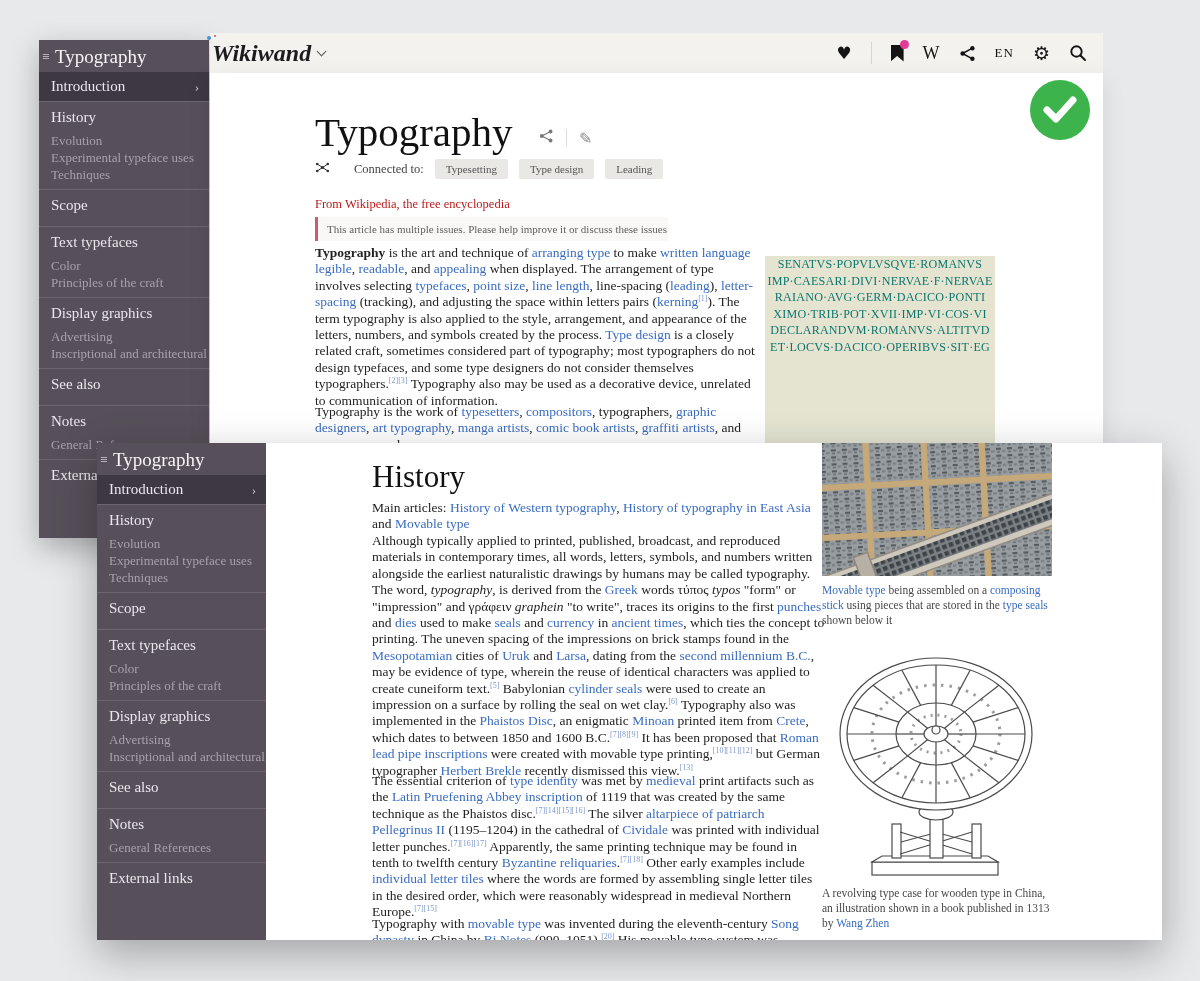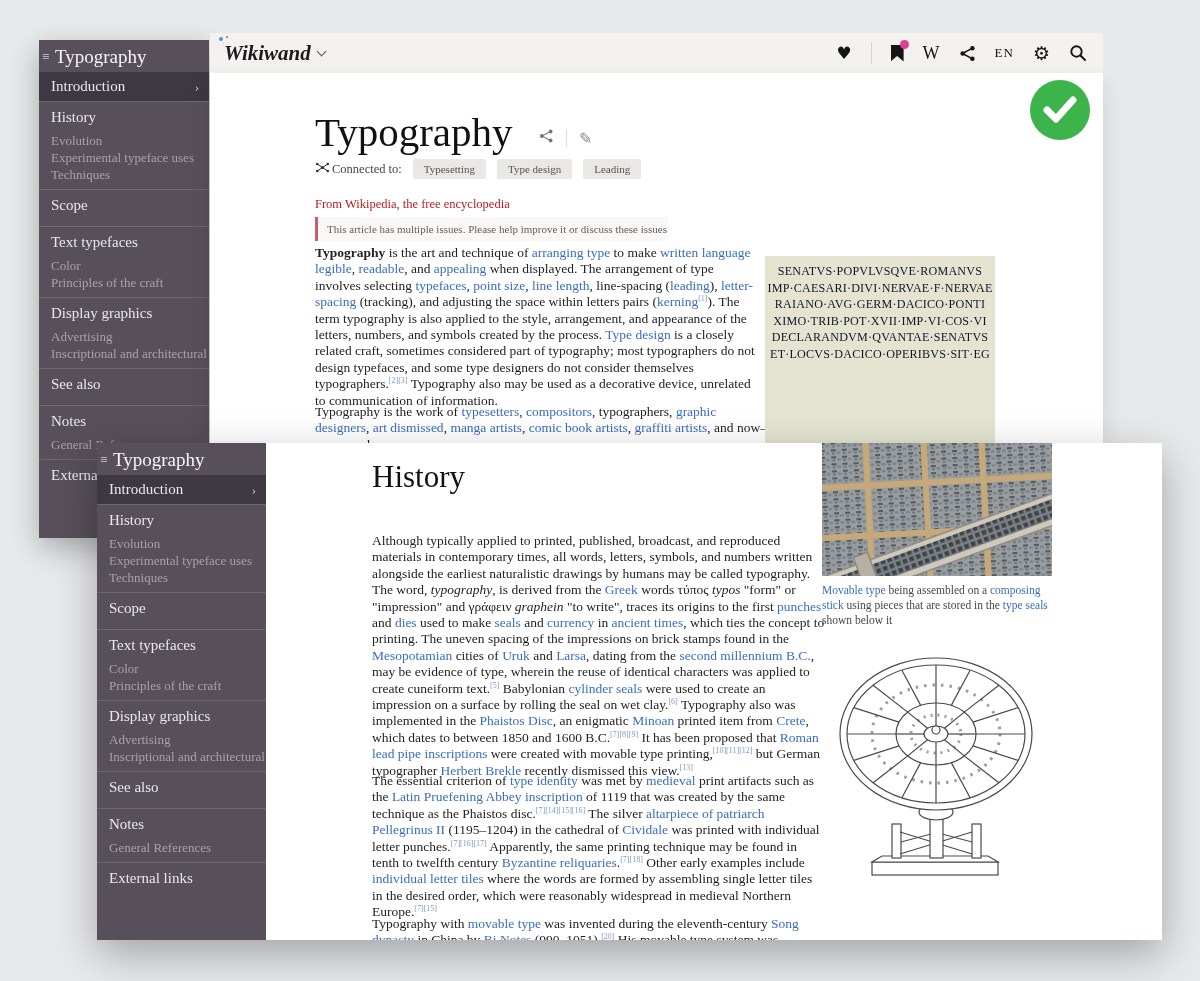--- a/index.html
+++ b/index.html
@@ -15,21 +15,21 @@
   .sb-title{font-size:19px;color:#f7f5f8;}
   .sb-item{font-size:15px;line-height:17px;padding:7px 12px 6px;color:#e9e6ec;cursor:pointer;}
   .sb-item.active{background:#3e3843;display:flex;justify-content:space-between;align-items:center;padding:6px 10px 6px 12px;}
   .sb-chev{font-size:13px;color:#cfc9d4;}
   .sb-group{border-top:1px solid rgba(255,255,255,.13);padding-bottom:6px;}
   .sb-sub{font-size:13px;line-height:15px;color:#a7a1ab;padding:1px 12px;white-space:nowrap;overflow:hidden;cursor:pointer;}
 
   
   .p1-header{position:absolute;left:210px;top:33px;width:893px;height:40px;background:#f3f2ef;
              display:flex;align-items:center;z-index:1;}
-  .logo{margin-left:14px;position:relative;font-style:italic;font-weight:bold;font-size:21px;color:#1c1c1e;
+  .logo{margin-left:2px;position:relative;font-style:italic;font-weight:bold;font-size:24px;color:#1c1c1e;
         display:flex;align-items:center;cursor:pointer;}
   .logo-spark{position:absolute;left:-5px;top:-4px;width:4px;height:4px;border-radius:50%;background:#4a90d9;
               box-shadow:6px -2px 0 -1px #d94a6a,2px 4px 0 -1.5px #e0b33c;}
   .logo-caret{width:6px;height:6px;border-right:1.6px solid #555;border-bottom:1.6px solid #555;
               transform:rotate(45deg);margin-left:7px;margin-top:-3px;}
   .header-icons{margin-left:auto;display:flex;align-items:center;gap:19px;margin-right:16px;}
   .hicon{cursor:pointer;color:#141414;display:flex;align-items:center;}
   .heart-glyph{font-family:"DejaVu Sans",sans-serif;font-size:17px;}
   .vdiv{width:1px;height:22px;background:#d7d5d0;}
   .bookmark{position:relative;width:13px;height:17px;background:#141414;
@@ -41,35 +41,35 @@
   .gear-glyph{font-family:"DejaVu Sans",sans-serif;font-size:19px;}
 
   
   .p1-content{position:absolute;left:210px;top:73px;width:893px;height:370px;background:#ffffff;
               z-index:1;overflow:hidden;box-shadow:0 8px 22px rgba(0,0,0,.10);}
   .article-title{position:absolute;left:105px;top:38px;font-size:41px;line-height:42px;color:#111;}
   .title-icons{position:absolute;left:328px;top:55px;display:flex;align-items:center;gap:12px;color:#777;}
   .t-divider{width:1px;height:18px;background:#ddd;}
   .pencil{font-family:"DejaVu Sans",sans-serif;font-size:16px;color:#8a8a8a;cursor:pointer;}
   .connected-row{position:absolute;left:105px;top:86px;display:flex;align-items:center;}
-  .connected-label{font-size:12.5px;color:#444;margin-left:2px;}
+  .connected-label{font-size:12.5px;color:#444;margin-left:24px;}
   .chip{background:#e9e8e5;color:#555;font-size:11px;padding:4px 11px;margin-left:11px;border-radius:2px;cursor:pointer;}
   .from-line{position:absolute;left:105px;top:124px;font-size:12.5px;color:#b91c1c;}
   .notice{position:absolute;left:105px;top:144px;width:332px;background:#f9f8f7;border-left:3px solid #c4606c;
           color:#5f5f5f;font-size:11px;line-height:14px;padding:5px 9px;white-space:nowrap;overflow:hidden;}
   .para{font-size:13.5px;line-height:16.4px;color:#232323;}
   .intro-p1{position:absolute;left:105px;top:172px;width:443px;}
   .intro-p2{position:absolute;left:105px;top:331px;width:452px;}
   .wlink{color:#3a6cc0;cursor:pointer;text-decoration:none;}
   sup.ref{font-size:8px;line-height:0;color:#7d97c9;vertical-align:super;cursor:pointer;}
 
   .trajan{position:absolute;left:555px;top:183px;width:230px;height:187px;background:#e4e4d1;
           overflow:hidden;text-align:center;cursor:pointer;}
   .trajan-title{font-size:36px;letter-spacing:9px;text-indent:9px;color:#8f9089;margin-top:10px;}
-  .trajan-lines{margin-top:7px;font-size:12.1px;line-height:16.6px;letter-spacing:.2px;color:#0f172a;}
+  .trajan-lines{font-size:12.1px;line-height:16.6px;letter-spacing:.2px;color:#0f766e;}
 
   
   .panel2{position:absolute;left:97px;top:443px;width:1065px;height:497px;display:flex;z-index:3;
           box-shadow:0 14px 40px rgba(0,0,0,.30);}
   .p2-content{position:relative;flex:1;background:#ffffff;overflow:hidden;}
   .history-h{position:absolute;left:106px;top:16px;font-size:31px;color:#111;}
   .main-articles{position:absolute;left:106px;top:57px;width:452px;}
   .hist-p1{position:absolute;left:106px;top:90px;width:453px;}
   .hist-p2{position:absolute;left:106px;top:330px;width:453px;}
   .hist-p3{position:absolute;left:106px;top:473px;width:453px;}
@@ -192,28 +192,28 @@
         </svg>
       </span>
       <span class="connected-label">Connected to:</span>
       <span class="chip">Typesetting</span>
       <span class="chip">Type design</span>
       <span class="chip">Leading</span>
     </div>
     <div class="from-line">From Wikipedia, the free encyclopedia</div>
     <div class="notice">This article has multiple issues. Please help improve it or discuss these issues on the ...</div>
     <div class="para intro-p1"><b>Typography</b> is the art and technique of <a class="wlink">arranging type</a> to make <a class="wlink">written language legible</a>, <a class="wlink">readable</a>, and <a class="wlink">appealing</a> when displayed. The arrangement of type involves selecting <a class="wlink">typefaces</a>, <a class="wlink">point size</a>, <a class="wlink">line length</a>, line-spacing (<a class="wlink">leading</a>), <a class="wlink">letter-spacing</a> (tracking), and adjusting the space within letters pairs (<a class="wlink">kerning</a><sup class="ref">[1]</sup>). The term typography is also applied to the style, arrangement, and appearance of the letters, numbers, and symbols created by the process. <a class="wlink">Type design</a> is a closely related craft, sometimes considered part of typography; most typographers do not design typefaces, and some type designers do not consider themselves typographers.<sup class="ref">[2][3]</sup> Typography also may be used as a decorative device, unrelated to communication of information.</div>
-    <div class="para intro-p2">Typography is the work of <a class="wlink">typesetters</a>, <a class="wlink">compositors</a>, typographers, <a class="wlink">graphic designers</a>, <a class="wlink">art dismissed</a>, <a class="wlink">manga artists</a>, <a class="wlink">comic book artists</a>, <a class="wlink">graffiti artists</a>, and now–anyone who</div>
+    <div class="para intro-p2">Typography is the work of <a class="wlink">typesetters</a>, <a class="wlink">compositors</a>, typographers, <a class="wlink">graphic designers</a>, <a class="wlink">art typography</a>, <a class="wlink">manga artists</a>, <a class="wlink">comic book artists</a>, <a class="wlink">graffiti artists</a>, and now–anyone who</div>
     <div class="trajan">
       <div class="trajan-lines">
         <div>SENATVS·POPVLVSQVE·ROMANVS</div>
         <div>IMP·CAESARI·DIVI·NERVAE·F·NERVAE</div>
         <div>RAIANO·AVG·GERM·DACICO·PONTI</div>
         <div>XIMO·TRIB·POT·XVII·IMP·VI·COS·VI</div>
-        <div>DECLARANDVM·QVANTAE·SENATVS</div>
+        <div>DECLARANDVM·ROMANVS·ALTITVD</div>
         <div>ET·LOCVS·DACICO·OPERIBVS·SIT·EG</div>
       </div>
     </div>
   </div>
 
   <div class="panel2">
 
     <div class="sidebar p2-sidebar">
       <div class="sb-header">
         <span class="sb-burger">≡</span>
@@ -249,20 +249,21 @@
         <div class="sb-item">Notes</div>
         <div class="sb-sub">General References</div>
       </div>
       <div class="sb-group">
         <div class="sb-item">External links</div>
       </div>
     </div>
 
     <div class="p2-content">
       <div class="history-h">History</div>
+      <div class="para main-articles">Main articles: <a class="wlink">History of Western typography</a>, <a class="wlink">History of typography in East Asia</a> and <a class="wlink">Movable type</a></div>
       <div class="para hist-p1">Although typically applied to printed, published, broadcast, and reproduced materials in contemporary times, all words, letters, symbols, and numbers written alongside the earliest naturalistic drawings by humans may be called typography. The word, <i>typography</i>, is derived from the <a class="wlink">Greek</a> words τύπος <i>typos</i> "form" or "impression" and γράφειν <i>graphein</i> "to write", traces its origins to the first <a class="wlink">punches</a> and <a class="wlink">dies</a> used to make <a class="wlink">seals</a> and <a class="wlink">currency</a> in <a class="wlink">ancient times</a>, which ties the concept to printing. The uneven spacing of the impressions on brick stamps found in the <a class="wlink">Mesopotamian</a> cities of <a class="wlink">Uruk</a> and <a class="wlink">Larsa</a>, dating from the <a class="wlink">second millennium B.C.</a>, may be evidence of type, wherein the reuse of identical characters was applied to create cuneiform text.<sup class="ref">[5]</sup> Babylonian <a class="wlink">cylinder seals</a> were used to create an impression on a surface by rolling the seal on wet clay.<sup class="ref">[6]</sup> Typography also was implemented in the <a class="wlink">Phaistos Disc</a>, an enigmatic <a class="wlink">Minoan</a> printed item from <a class="wlink">Crete</a>, which dates to between 1850 and 1600 B.C.<sup class="ref">[7][8][9]</sup> It has been proposed that <a class="wlink">Roman lead pipe inscriptions</a> were created with movable type printing,<sup class="ref">[10][11][12]</sup> but German typographer <a class="wlink">Herbert Brekle</a> recently dismissed this view.<sup class="ref">[13]</sup></div>
       <div class="para hist-p2">The essential criterion of <a class="wlink">type identity</a> was met by <a class="wlink">medieval</a> print artifacts such as the <a class="wlink">Latin Pruefening Abbey inscription</a> of 1119 that was created by the same technique as the Phaistos disc.<sup class="ref">[7][14][15][16]</sup> The silver <a class="wlink">altarpiece of patriarch Pellegrinus II</a> (1195–1204) in the cathedral of <a class="wlink">Cividale</a> was printed with individual letter punches.<sup class="ref">[7][16][17]</sup> Apparently, the same printing technique may be found in tenth to twelfth century <a class="wlink">Byzantine reliquaries</a>.<sup class="ref">[7][18]</sup> Other early examples include <a class="wlink">individual letter tiles</a> where the words are formed by assembling single letter tiles in the desired order, which were reasonably widespread in medieval Northern Europe.<sup class="ref">[7][15]</sup></div>
       <div class="para hist-p3">Typography with <a class="wlink">movable type</a> was invented during the eleventh-century <a class="wlink">Song dynasty</a> in China by <a class="wlink">Bi Notes</a> (990–1051).<sup class="ref">[20]</sup> His movable type system was manufactured from</div>
 
       <div class="photo">
         <svg width="230" height="133" viewBox="0 0 230 133">
           <defs>
             <pattern id="typbits" width="11" height="7" patternUnits="userSpaceOnUse">
               <rect width="11" height="7" fill="#989da1"></rect>
               <rect x="1" y="1" width="5" height="2.2" fill="#565b60"></rect>
@@ -343,20 +344,21 @@
               <line x1="93.5" y1="93.7" x2="73.7" y2="109.9"></line>
             <line x1="90" y1="88" x2="62" y2="88"></line>
               <line x1="93.5" y1="82.3" x2="73.7" y2="66.1"></line>
             <line x1="102" y1="80" x2="102" y2="57"></line>
               <line x1="110.5" y1="82.3" x2="130.3" y2="66.1"></line>
             <ellipse cx="102" cy="88" rx="64" ry="49" stroke-width="3" stroke-dasharray="2.5 6" opacity=".55"></ellipse>
             <ellipse cx="102" cy="88" rx="25" ry="19" stroke-width="3" stroke-dasharray="2 5" opacity=".55"></ellipse>
           </g>
         </svg>
       </div>
+      <div class="caption cap2">A revolving type case for wooden type in China, an illustration shown in a book published in 1313 by <a class="wlink">Wang Zhen</a></div>
     </div>
   </div>
 
   <div class="check">
     <svg width="38" height="30" viewBox="0 0 38 30">
       <polyline points="6,15 15,24 32,5" fill="none" stroke="#ffffff" stroke-width="7" stroke-linecap="round" stroke-linejoin="round"></polyline>
     </svg>
   </div>
 
 </div>

